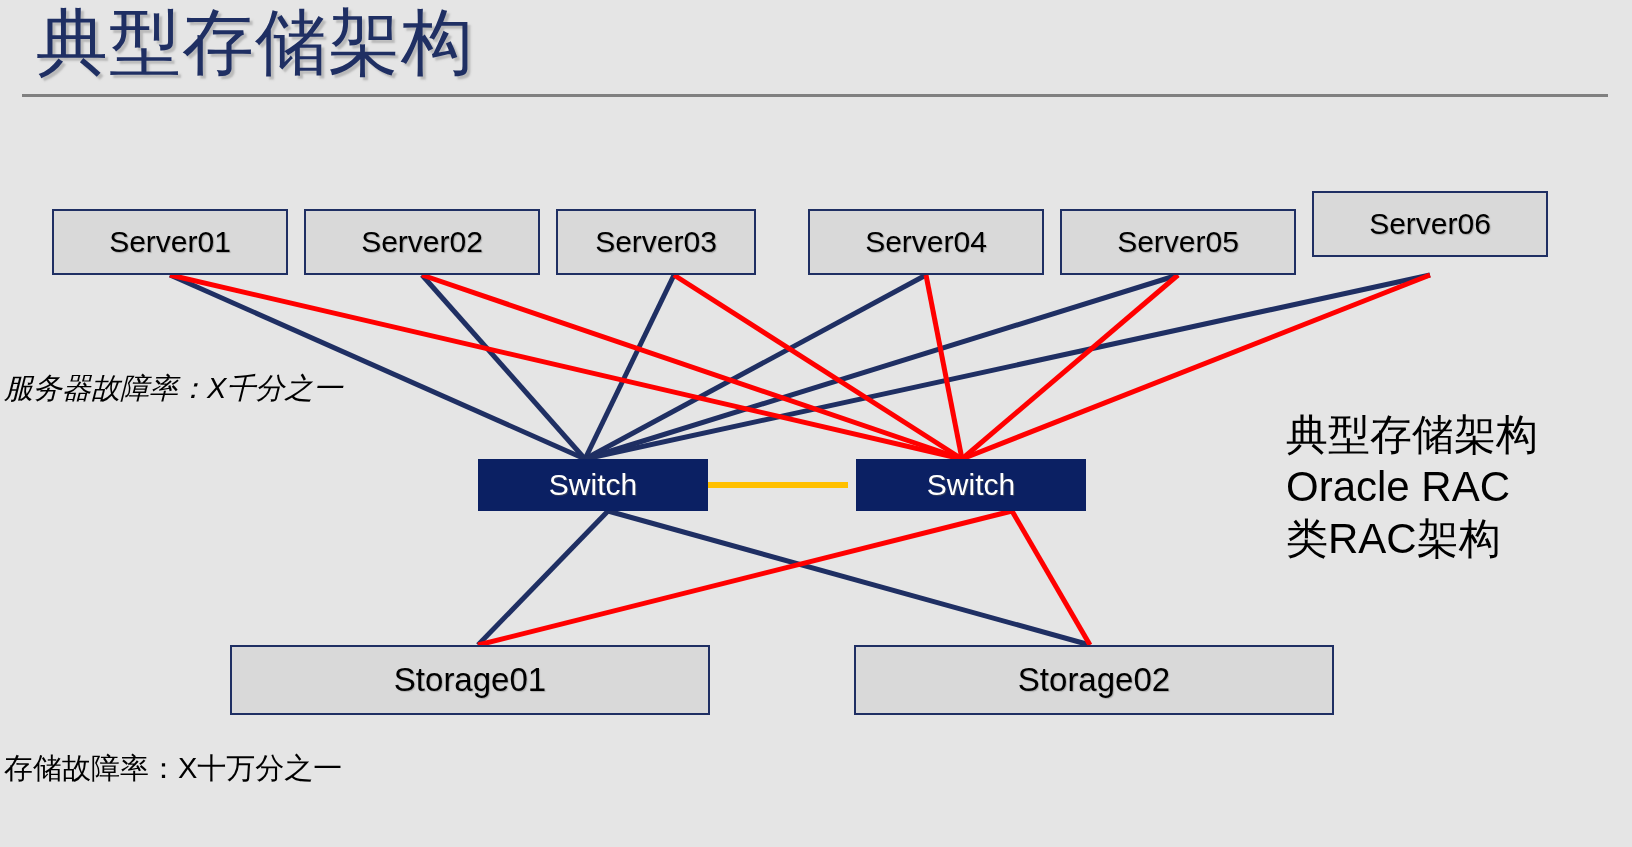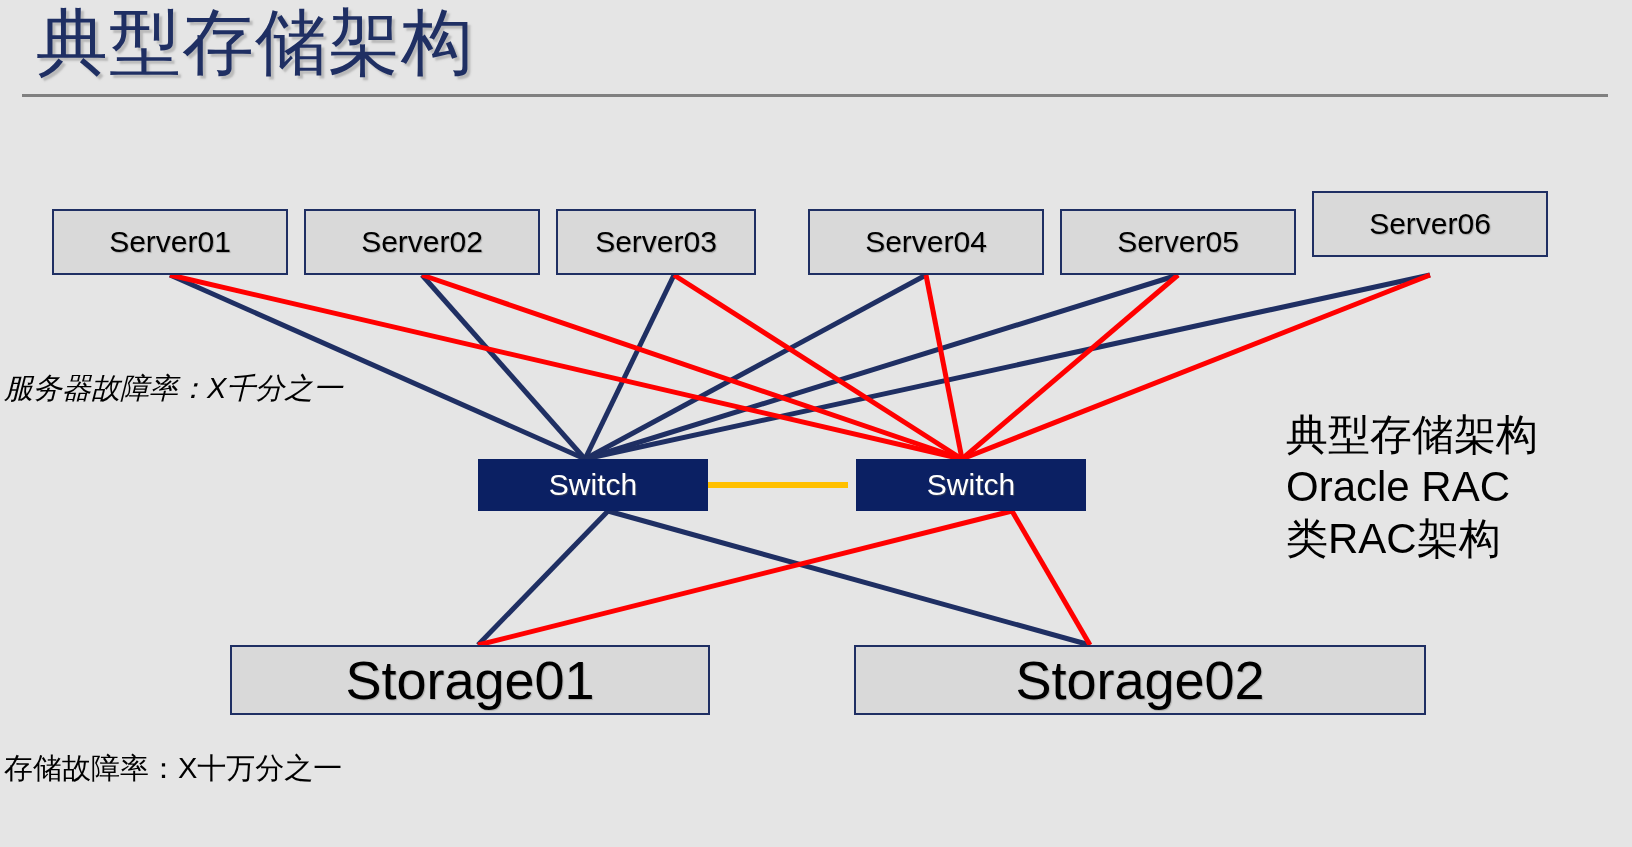--- a/index.html
+++ b/index.html
@@ -68,21 +68,21 @@
   .node.server {
     background: #d9d9d9;
     border: 2px solid #1f2f63;
     font-size: 30px;
     color: #000000;
     text-shadow: 1px 1px 1px rgba(120,120,120,0.55);
   }
   .node.storage {
     background: #d9d9d9;
     border: 2px solid #1f2f63;
-    font-size: 54px;
+    font-size: 33px;
     color: #000000;
     text-shadow: 1px 1px 1px rgba(120,120,120,0.45);
   }
   .node.switch {
     background: #0b2063;
     border: none;
     font-size: 30px;
     color: #ffffff;
     text-shadow: 1px 1px 1px rgba(90,90,90,0.6);
   }
@@ -157,21 +157,21 @@
       </div>
       <div class="node switch" style="left: 470px; top: 459px; width: 230px; height: 52px;">
         <span>Switch</span>
       </div>
       <div class="node switch" style="left: 848px; top: 459px; width: 230px; height: 52px;">
         <span>Switch</span>
       </div>
       <div class="node storage" style="left: 222px; top: 645px; width: 480px; height: 70px;">
         <span>Storage01</span>
       </div>
-      <div class="node storage" style="left: 846px; top: 645px; width: 572px; height: 70px;">
+      <div class="node storage" style="left: 846px; top: 645px; width: 480px; height: 70px;">
         <span>Storage02</span>
       </div>
     </div>
 
   <div class="annotation left-note" style="left:4px; top:368px;font-style:italic;">服务器故障率：X千分之一</div>
 
   <div class="annotation left-note" style="left:4px; top:748px;">存储故障率：X十万分之一</div>
 
   <div class="annotation right-block" style="left:1286px; top:409px;">
     <span class="rb-line">典型存储架构</span>

